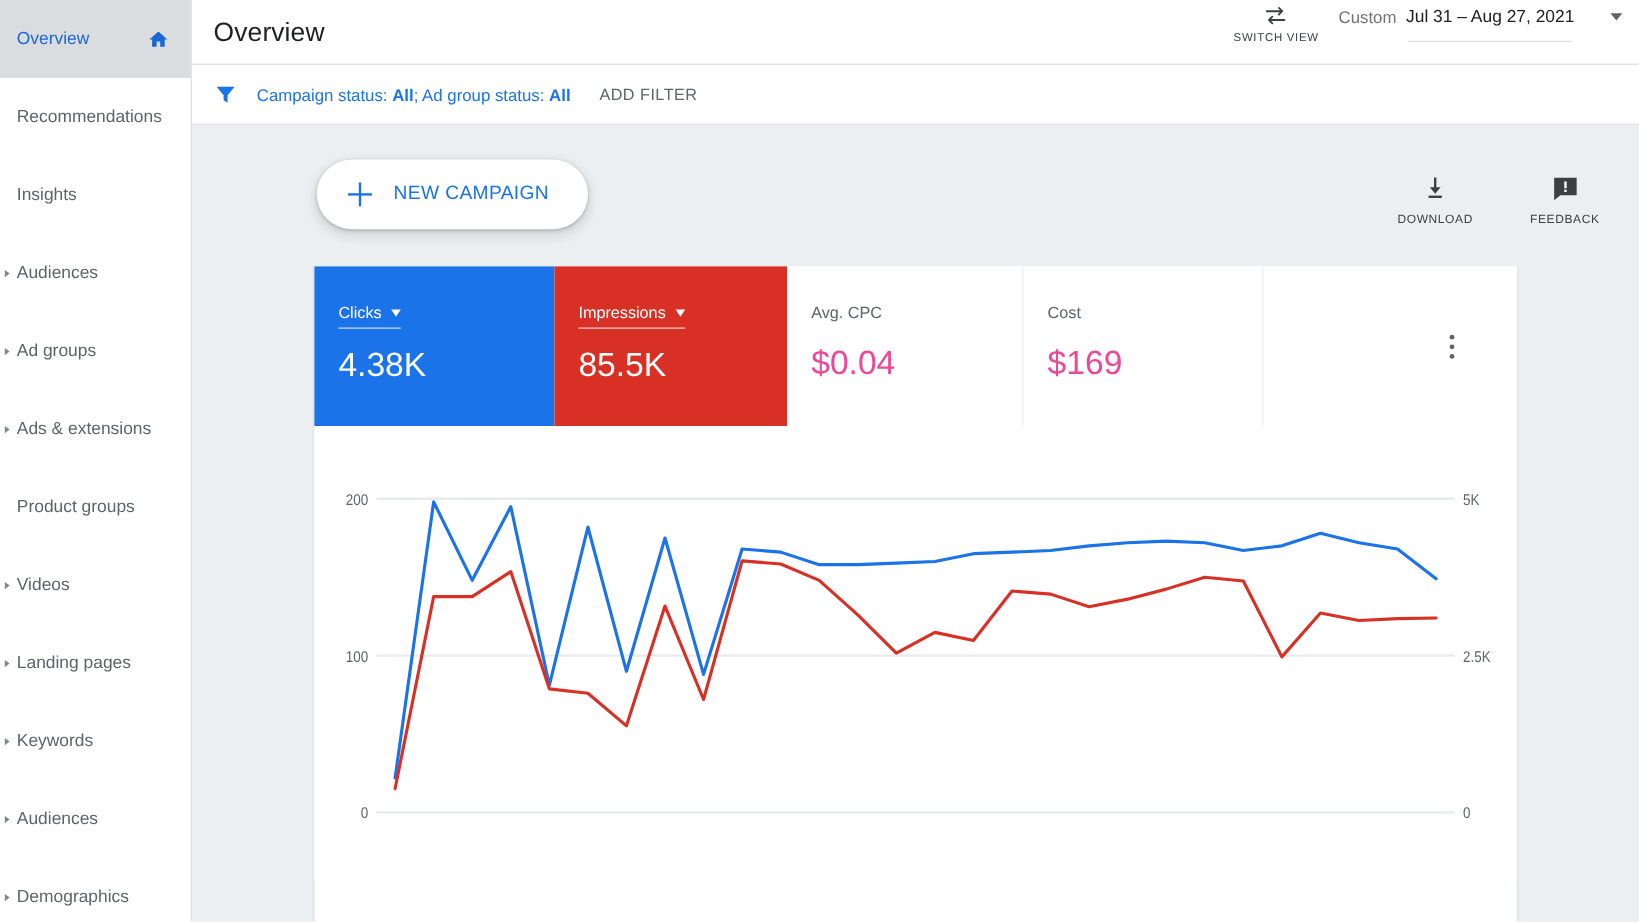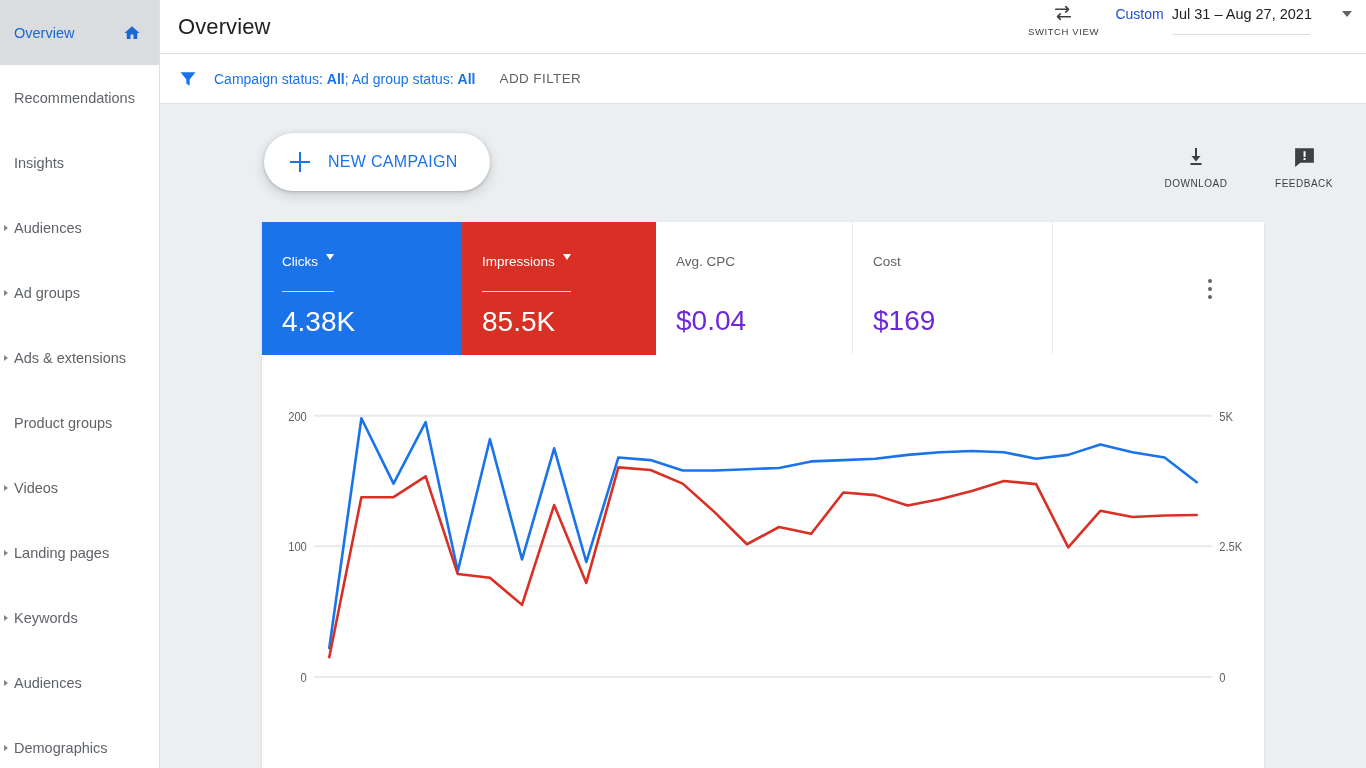--- a/index.html
+++ b/index.html
@@ -102,21 +102,21 @@
   .switch-view .sv-label {
     font-size: 9.5px; letter-spacing: .6px; color: #3c4043; margin-top: 2px;
   }
   .date-picker {
     display: flex; align-items: center;
     padding-top: 6px;
     margin-left: 6px;
     cursor: pointer;
     position: relative;
   }
-  .date-prefix { font-size: 14px; color: #1d4ed8; margin-right: 8px; text-align: right; }
+  .date-prefix { font-size: 14px; color: #737373; margin-right: 8px; text-align: right; }
   .date-range { font-size: 14.5px; color: #202124; }
   .date-caret {
     margin-left: 30px;
     width: 0; height: 0;
     border-left: 5px solid transparent;
     border-right: 5px solid transparent;
     border-top: 6px solid #5f6368;
   }
   .date-underline {
     position: absolute;
@@ -188,36 +188,36 @@
     position: relative;
     padding: 30px 0 0 20px;
     cursor: pointer;
   }
   .metric.m-clicks { width: 200px; background: #1a73e8; }
   .metric.m-impr   { width: 194px; background: #d93025; }
   .metric.m-cpc    { width: 197px; background: #fff; border-right: 1px solid #e8eaed;}
   .metric.m-cost   { width: 200px; background: #fff; border-right: 1px solid #e8eaed;}
   .metric.m-clicks, .metric.m-impr { border-right: none; }
   .metric .m-head {
-    display: inline-flex; align-items: flex-start;
+    display: inline-flex; align-items: center;
     font-size: 13.5px;
-    padding-bottom: 22px;
+    padding-bottom: 5px;
   }
   .metric.m-clicks .m-head, .metric.m-impr .m-head {
     color: #fff; border-bottom: 1px solid rgba(255,255,255,.75);
   }
   .metric.m-cpc .m-head, .metric.m-cost .m-head { color: #5f6368; }
   .m-caret {
     width: 0; height: 0; margin-left: 8px;
     border-left: 4.5px solid transparent;
     border-right: 4.5px solid transparent;
     border-top: 6px solid #fff;
   }
   .m-value { font-size: 28px; color: #fff; margin-top: 14px; font-weight: 400; }
-  .metric.m-cpc .m-value, .metric.m-cost .m-value { color: #6d28d9; }
+  .metric.m-cpc .m-value, .metric.m-cost .m-value { color: #ec4899; }
   .metric-spacer { flex: 1 1 auto; background: #fff; position: relative; }
   .kebab {
     position: absolute;
     right: 52px; top: 50%; transform: translateY(-50%);
     display: flex; flex-direction: column; gap: 4px;
     cursor: pointer;
   }
   .kebab span { width: 4px; height: 4px; border-radius: 50%; background: #5f6368; display:block;}
 
   

